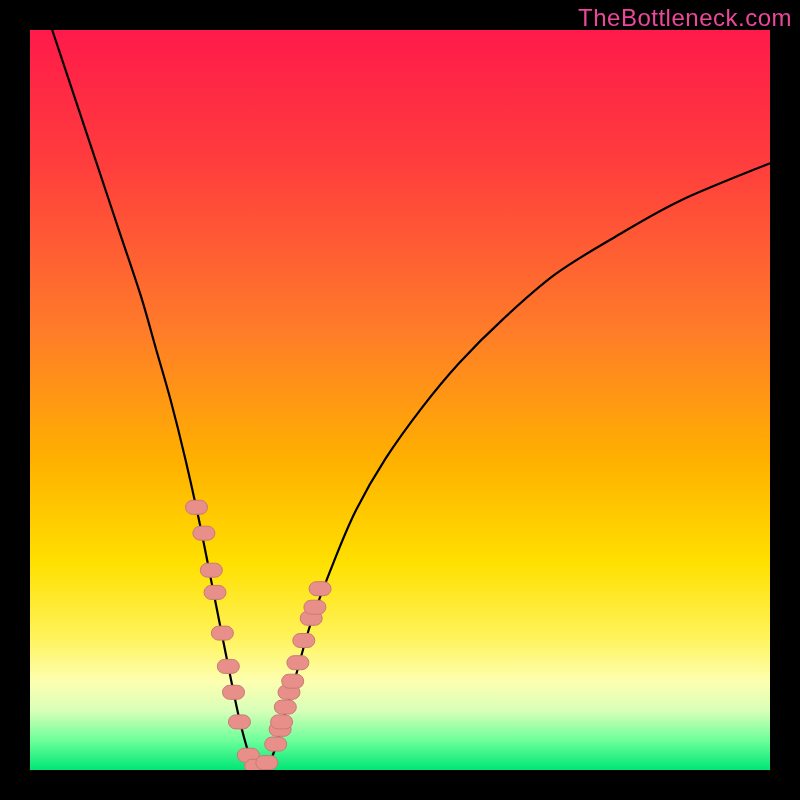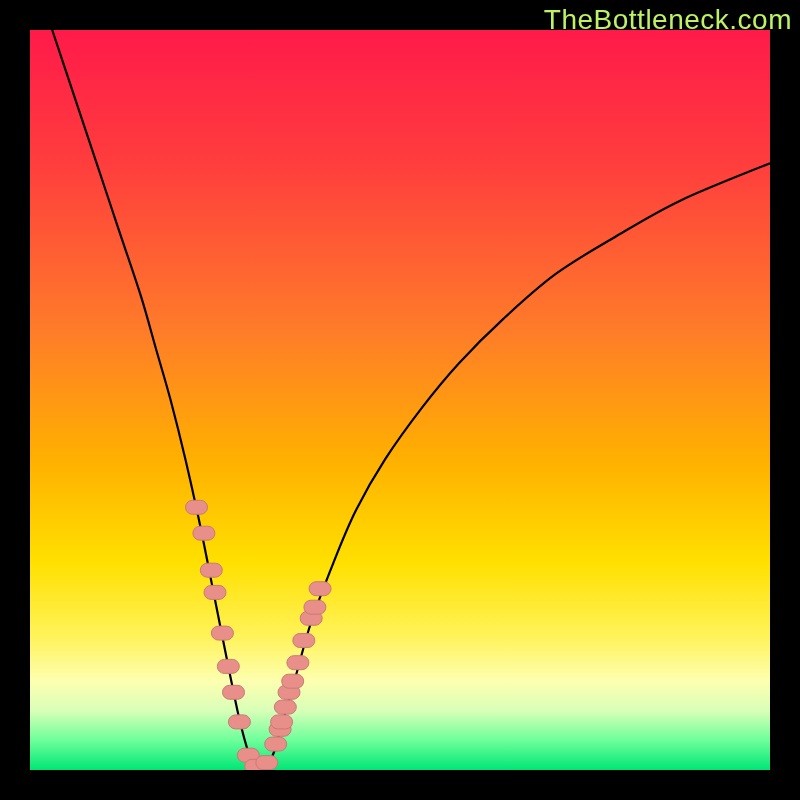--- a/index.html
+++ b/index.html
@@ -21,22 +21,22 @@
     left: 30px;
     top: 30px;
     width: 740px;
     height: 740px;
     overflow: hidden;
   }
   .watermark {
     position: absolute;
     top: 4px;
     right: 8px;
-    color: #bef264;
-    font-size: 28px;
+    color: #ec4899;
+    font-size: 24px;
     letter-spacing: 0.5px;
     font-weight: 400;
   }
   svg {
     position: absolute;
     inset: 0;
   }
 </style>
 </head>
 <body>

